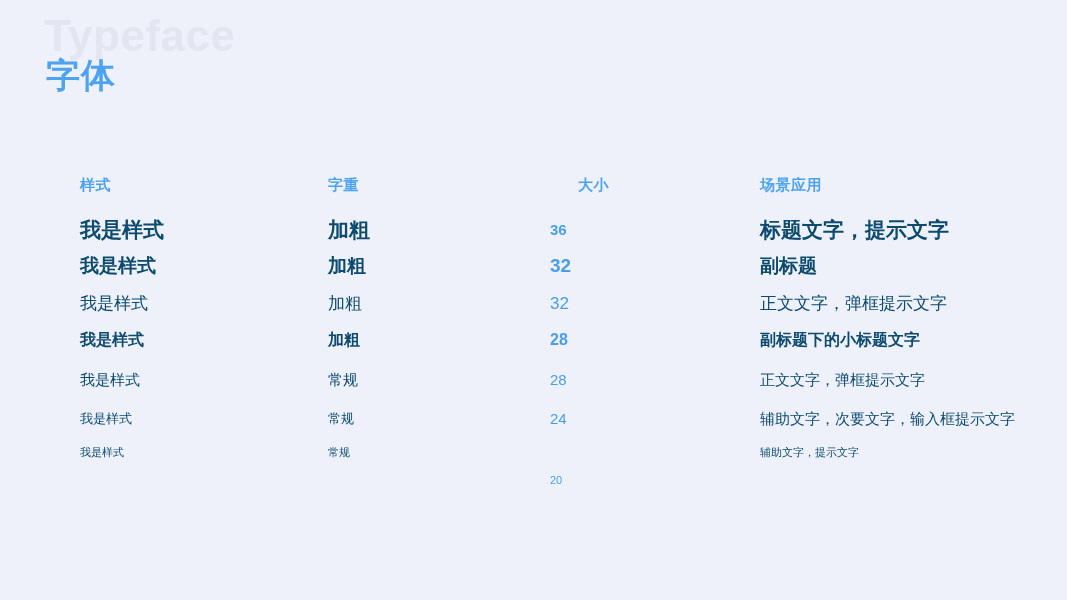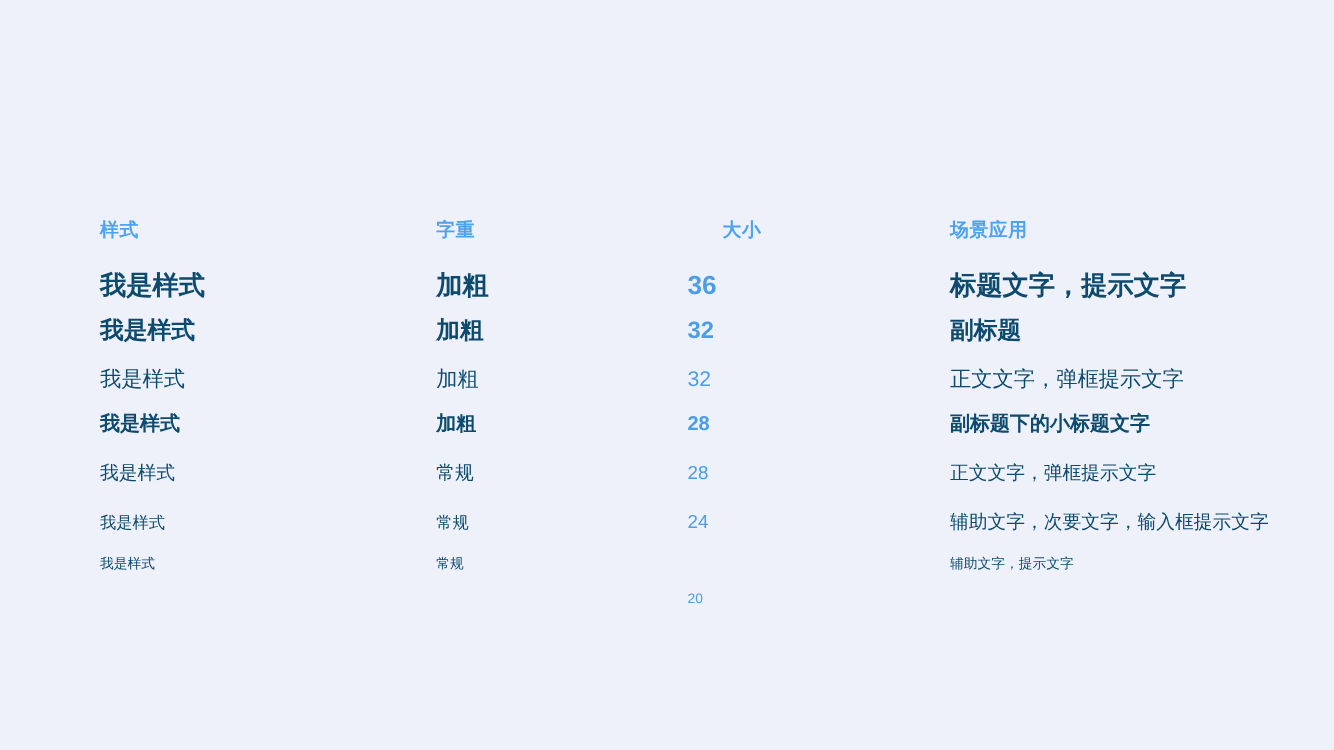--- a/index.html
+++ b/index.html
@@ -45,21 +45,21 @@
   }
 
   
   .table {
     position:absolute;
     left:0; top:0;
     width:905px; height:600px;
   }
 
   .col-style  { left:80px;  }
-  .col-weight { left:328px;margin-left:21px; }
+  .col-weight { left:328px; }
   .col-size   { left:550px; }
   .col-usage  { left:760px; }
 
   .cell {
     position:absolute;
     white-space:nowrap;
     color:#0c4a6e;
     line-height:1;
     transform:translateY(-50%);
   }
@@ -74,32 +74,36 @@
   .size-val { color:#4a9ee8; }
 
   .w-bold { font-weight:700; }
   .w-reg  { font-weight:400; }
 </style>
 </head>
 <body>
 
 <div class="slide">
 
+  <div class="title-block">
+    <div class="title-watermark">Typeface</div>
+    <div class="title-main">字体</div>
+  </div>
 
   <div class="table">
 
     <div class="cell hdr col-style" id="hdr-style" style="top: 184px;">样式</div>
     <div class="cell hdr col-weight" id="hdr-weight" style="top: 184px;">字重</div>
     <div class="cell hdr col-size" id="hdr-size" style="top: 184px; margin-left: 28px;">大小</div>
     <div class="cell hdr col-usage" id="hdr-usage" style="top: 184px;">场景应用</div>
 
     <div id="rows-host">
         <div class="cell col-style w-bold" style="top: 229px; font-size: 21px;">我是样式</div>
         <div class="cell col-weight w-bold" style="top: 229px; font-size: 21px;">加粗</div>
-        <div class="cell col-size w-bold size-val" style="top: 229px; font-size: 21px;">36</div>
+        <div class="cell col-size w-bold size-val" style="top: 229px; font-size: 15px;">36</div>
         <div class="cell col-usage w-bold" style="top: 229px; font-size: 21px;">标题文字，提示文字</div>
         <div class="cell col-style w-bold" style="top: 265px; font-size: 19px;">我是样式</div>
         <div class="cell col-weight w-bold" style="top: 265px; font-size: 19px;">加粗</div>
         <div class="cell col-size w-bold size-val" style="top: 265px; font-size: 19px;">32</div>
         <div class="cell col-usage w-bold" style="top: 265px; font-size: 19px;">副标题</div>
         <div class="cell col-style w-reg" style="top: 303px; font-size: 17px;">我是样式</div>
         <div class="cell col-weight w-reg" style="top: 303px; font-size: 17px;">加粗</div>
         <div class="cell col-size w-reg size-val" style="top: 303px; font-size: 17px;">32</div>
         <div class="cell col-usage w-reg" style="top: 303px; font-size: 17px;">正文文字，弹框提示文字</div>
         <div class="cell col-style w-bold" style="top: 340px; font-size: 16px;">我是样式</div>

